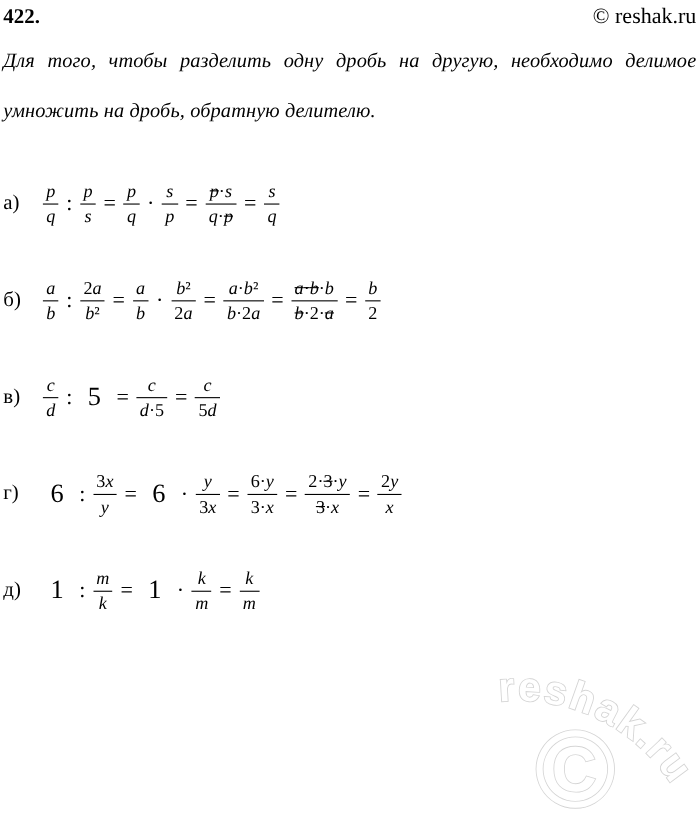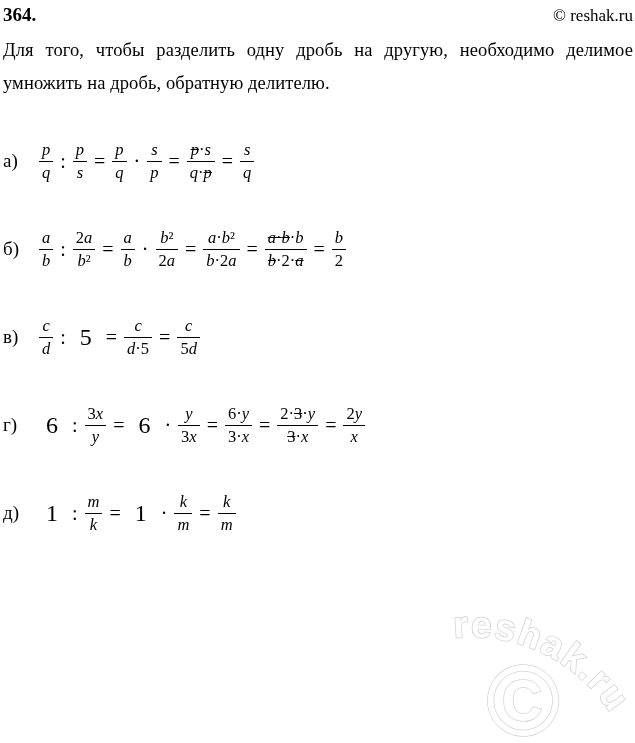--- a/index.html
+++ b/index.html
@@ -5,24 +5,25 @@
   html,body{margin:0;padding:0;}
   body{
     width:635px;height:743px;background:#ffffff;color:#000;
     font-family:"Liberation Serif", serif;
     position:relative;overflow:hidden;
   }
   .page{padding:3px 2px 0 3px;position:relative;z-index:2;}
   .header{display:flex;justify-content:space-between;align-items:baseline;
     font-size:19px;line-height:24px;}
   .problem-number{font-weight:bold;}
-  .copyright{font-size:17px;}
+  .copyright{font-size:20px;}
   .paragraphs p{
-    margin:0;font-size:18.5px;line-height:33px;text-align:justify;
+    margin:0;font-size:18.5px;line-height:45px;text-align:justify;
     letter-spacing:.1px;
+    font-style:italic;
   }
   .paragraphs{margin-top:6px;}
   
   #solutions{margin-top:14px;}
   .math-line{
     display:flex;align-items:center;height:54px;margin-top:34px;
     font-size:20px;white-space:nowrap;
   }
   .sol-label{width:36px;font-size:19px;flex:0 0 auto;}
   .op{margin:0 7px;font-style:normal;}
@@ -41,21 +42,21 @@
     font-family:"Liberation Sans", sans-serif;font-weight:bold;
     fill:#ffffff;paint-order:stroke;
   }
 </style>
 </head>
 <body>
 
 <div class="page">
 
   <div class="header">
-    <span class="problem-number">364.</span>
+    <span class="problem-number">422.</span>
     <span class="copyright">© reshak.ru</span>
   </div>
 
   <div class="paragraphs">
     <p>Для того, чтобы разделить одну дробь на другую, необходимо делимое умножить на дробь, обратную делителю.</p>
   </div>
 
   <div id="solutions">
       <div class="math-line">
         <span class="sol-label">а)</span>

